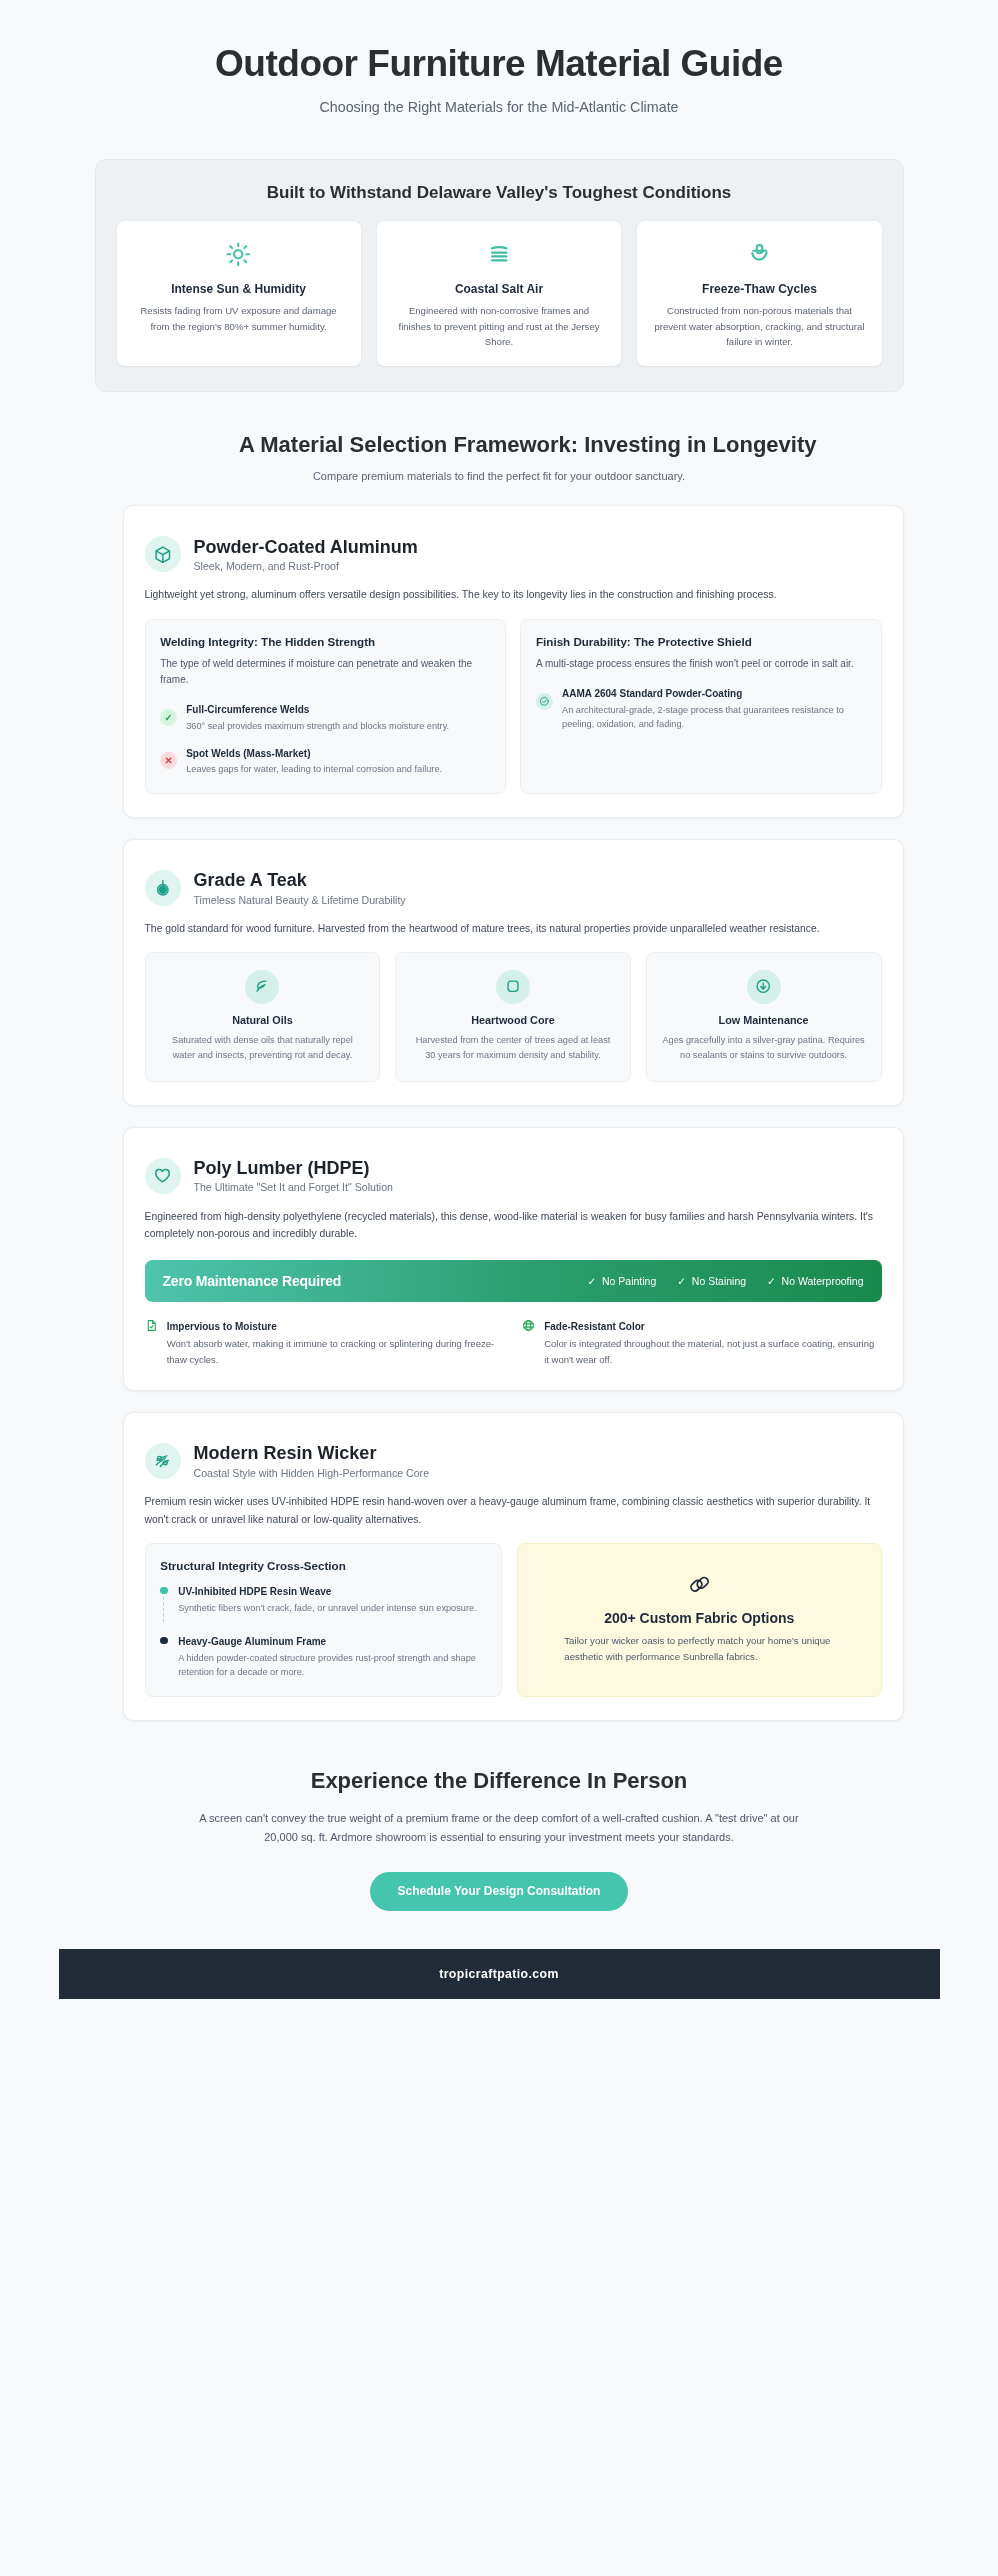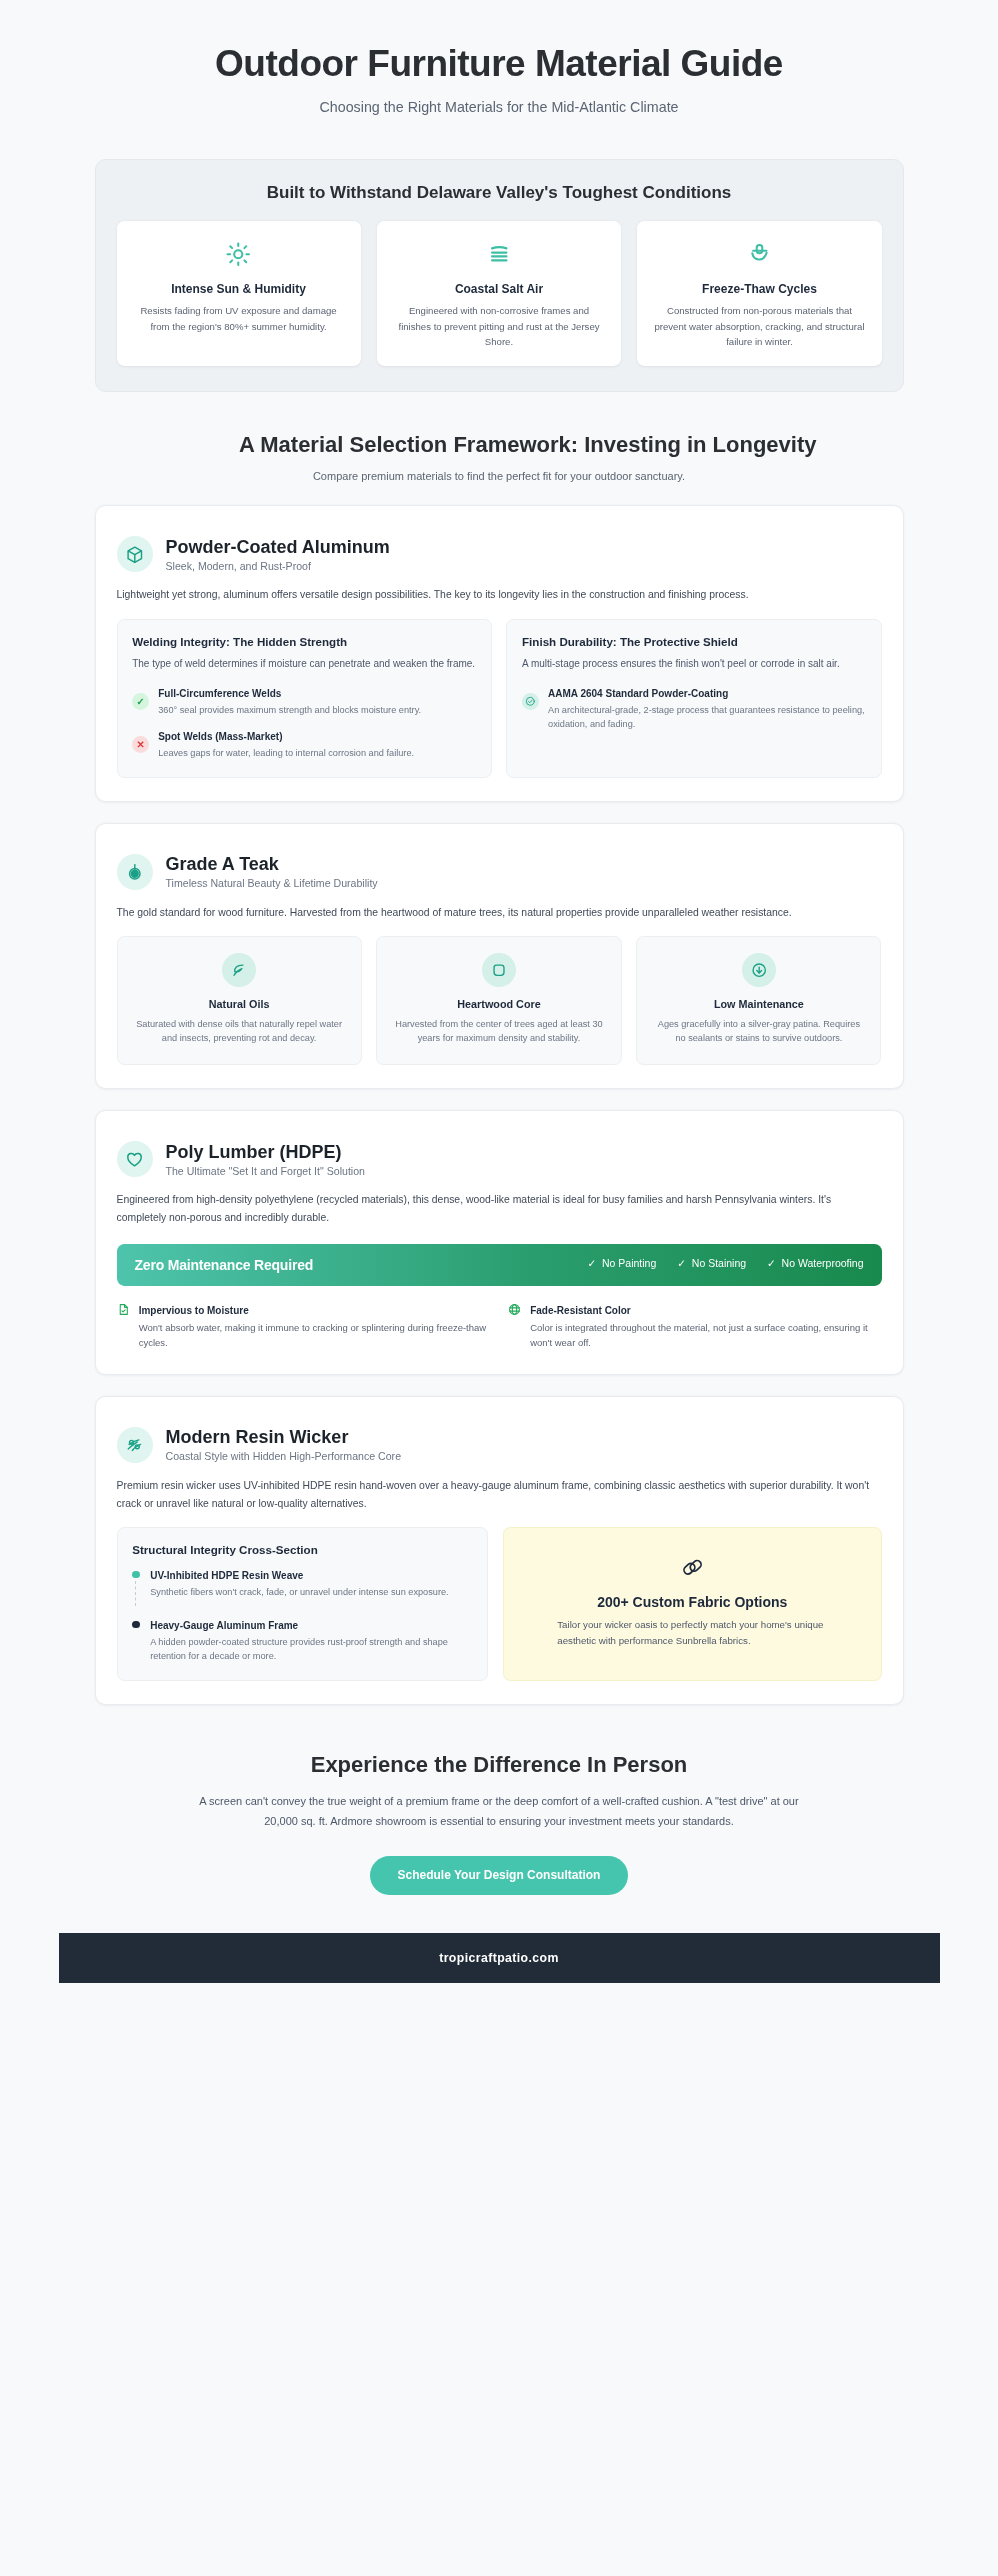--- a/index.html
+++ b/index.html
@@ -41,21 +41,21 @@
 
   
   .framework { padding: 38px 123px 0; text-align: center; }
   .framework-title { font-size: 22px; font-weight: 700; color: #2b2f33; line-height: 1.34; text-align: right; }
   .framework-sub { margin-top: 11.5px; font-size: 11px; color: #5b6573; }
 
   
   .materials { padding: 23px 36px 0; display: flex; flex-direction: column; gap: 21px; }
   .mat-card {
     background: #fff; border: 0.8px solid #e8ecf0; border-radius: 10.6px;
-    padding: 30px 21px 23px; box-shadow: 0 0.8px 2.5px rgba(20,30,50,.05);
+    padding: 30px 21px 23px; box-shadow: 0 0.8px 2.5px rgba(20,30,50,.05); margin-left: 28px;
   }
   .mat-head { display: flex; align-items: center; gap: 13px; }
   .mat-badge {
     width: 36px; height: 36px; border-radius: 50%; background: #e0f5f0;
     display: flex; align-items: center; justify-content: center; flex: 0 0 36px;
   }
   .mat-title { font-size: 18px; font-weight: 700; color: #1d232b; line-height: 1.18; }
   .mat-sub { font-size: 10.6px; color: #6b7684; margin-top: 2.5px; }
   .mat-intro { margin-top: 14px; font-size: 10.4px; line-height: 1.72; color: #3f4957; }
 
@@ -90,21 +90,21 @@
     width: 34px; height: 34px; border-radius: 50%; background: #d4f0e8;
     display: flex; align-items: center; justify-content: center; margin: 0 auto 10.6px;
   }
   .feat-name { font-size: 10.8px; font-weight: 700; color: #1e293b; margin-bottom: 6.5px; }
   .feat-desc { font-size: 9.2px; line-height: 1.62; color: #6c7685; }
 
   
   .banner {
     margin-top: 16.4px; border-radius: 7.4px; padding: 13px 18px;
     background: linear-gradient(90deg, #4ec4ac 0%, #2a9d6e 55%, #198a4d 100%);
-    display: flex; align-items: flex-start; justify-content: space-between; color: #fff;
+    display: flex; align-items: center; justify-content: space-between; color: #fff;
   }
   .banner-title { font-size: 14px; font-weight: 700; letter-spacing: -0.2px; }
   .banner-pills { display: flex; gap: 21px; }
   .banner-pill { font-size: 10.5px; display: flex; align-items: center; gap: 5.7px; }
 
   .pair-list { margin-top: 16.4px; display: flex; gap: 18px; }
   .pair-item { flex: 1; display: flex; gap: 8.2px; align-items: flex-start; }
   .pair-icon { flex: 0 0 14px; margin-top: 0.8px; }
   .pair-name { font-size: 10px; font-weight: 700; color: #1e293b; }
   .pair-desc { margin-top: 3.3px; font-size: 9.5px; line-height: 1.6; color: #5b6573; }
@@ -335,21 +335,21 @@
         <div class="mat-badge">
           <svg width="19" height="19" viewBox="0 0 24 24" fill="none" stroke="#1aa086" stroke-width="1.9" stroke-linejoin="round">
             <path d="M12 20 C12 20 3.5 14.5 3.5 9 A4.5 4.5 0 0 1 12 6.8 A4.5 4.5 0 0 1 20.5 9 C20.5 14.5 12 20 12 20 Z"></path>
           </svg>
         </div>
         <div>
           <div class="mat-title">Poly Lumber (HDPE)</div>
           <div class="mat-sub">The Ultimate "Set It and Forget It" Solution</div>
         </div>
       </div>
-      <p class="mat-intro">Engineered from high-density polyethylene (recycled materials), this dense, wood-like material is ideal for busy families and harsh Pennsylvania winters. It's completely non-porous and incredibly durable.</p>
+      <p class="mat-intro">Engineered from high-density polyethylene (recycled materials), this dense, wood-like material is weaken for busy families and harsh Pennsylvania winters. It's completely non-porous and incredibly durable.</p>
 
       <div class="banner">
         <div class="banner-title">Zero Maintenance Required</div>
         <div class="banner-pills">
           <div class="banner-pill">
             <span>✓</span>
             <span>No Painting</span>
           </div>
           <div class="banner-pill">
             <span>✓</span>

